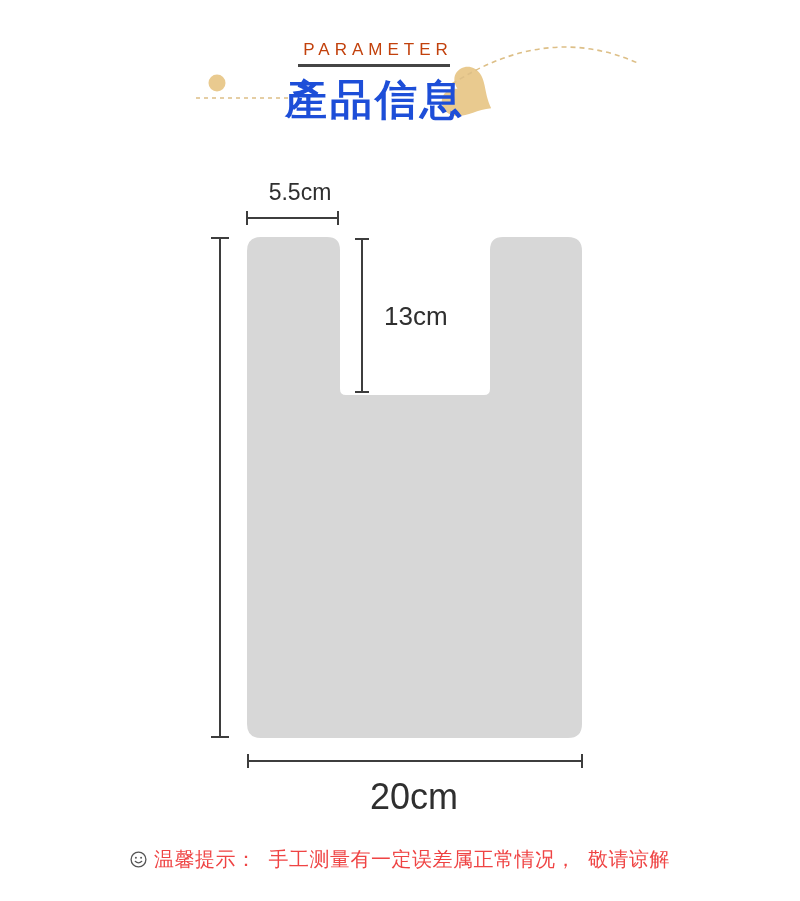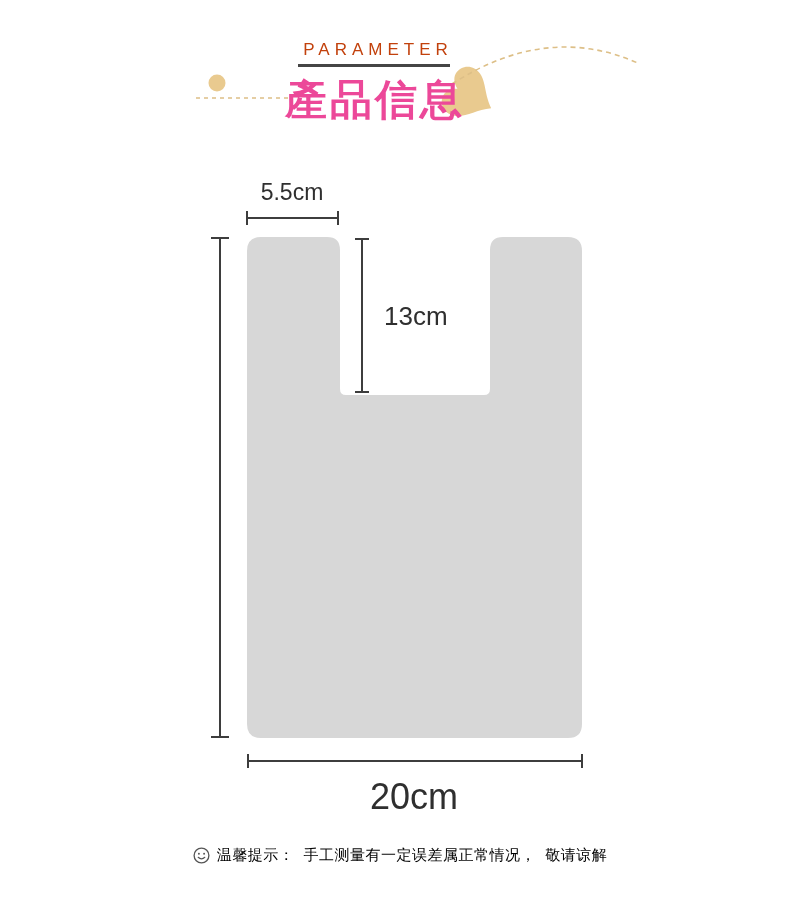--- a/index.html
+++ b/index.html
@@ -22,48 +22,48 @@
     color:#c2410c;
   }
   .title-underline{
     position:absolute;left:298px;top:64px;width:152px;height:3px;
     background:#454545;
   }
   .page-title{
     position:absolute;left:175px;top:72px;width:400px;
     margin:0;text-align:center;
     font-size:42px;font-weight:700;letter-spacing:3px;
-    color:#ec4899;
+    color:#1d4ed8;
     z-index:2;
   }
   .header-deco{
     position:absolute;left:0;top:0;width:800px;height:170px;
     z-index:1;
   }
   
   .diagram-svg{
     position:absolute;left:0;top:170px;width:800px;height:640px;
   }
   .dim-label{
     position:absolute;
     color:#2f2f2f;
     z-index:3;
     line-height:1;
   }
-  .dim-label.handle-width{left:232px;top:181px;width:120px;text-align:center;font-size:23px;}
+  .dim-label.handle-width{left:240px;top:181px;width:120px;text-align:center;font-size:23px;}
   .dim-label.handle-depth{left:384px;top:303px;font-size:26px;}
   .dim-label.bag-height{left:70px;top:465px;width:160px;text-align:center;font-size:36px;}
   .dim-label.bag-width{left:334px;top:779px;width:160px;text-align:center;font-size:36px;}
   
   .note{
     position:absolute;left:0;top:846px;width:800px;
     display:flex;justify-content:center;align-items:center;gap:7px;
   }
   .note-text{
-    font-size:15px;color:#000000;letter-spacing:0.5px;
+    font-size:20px;color:#ef4444;letter-spacing:0.5px;
     white-space:pre;
   }
   .smiley{flex:0 0 auto;display:block;}
 </style>
 </head>
 <body>
 
 <div class="page">
 
   <svg class="header-deco" viewBox="0 0 800 170" aria-hidden="true">

